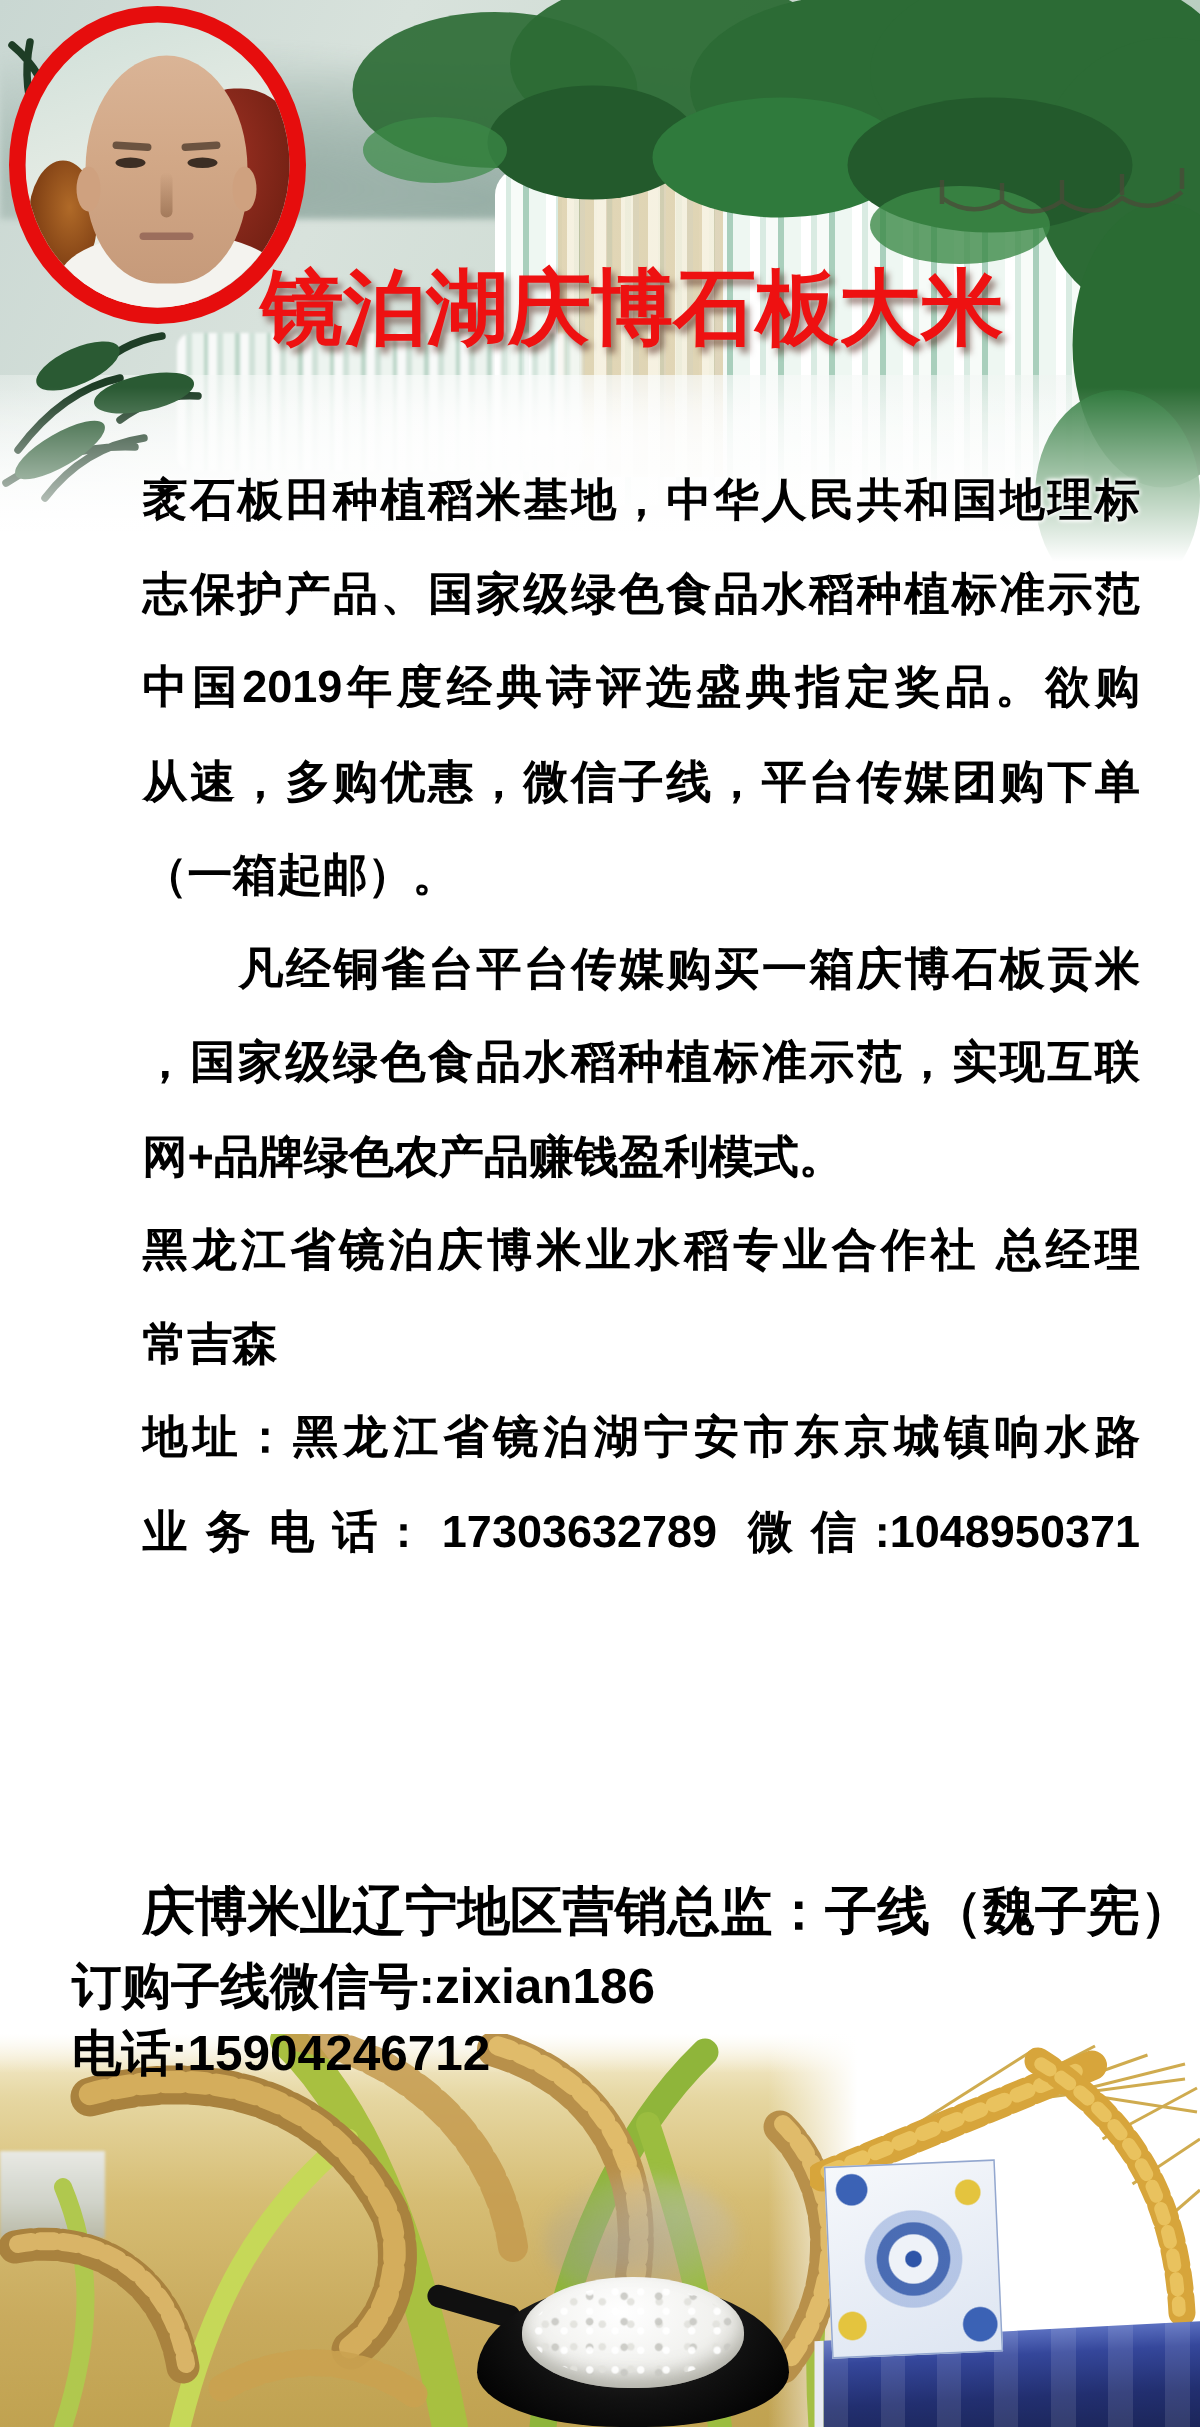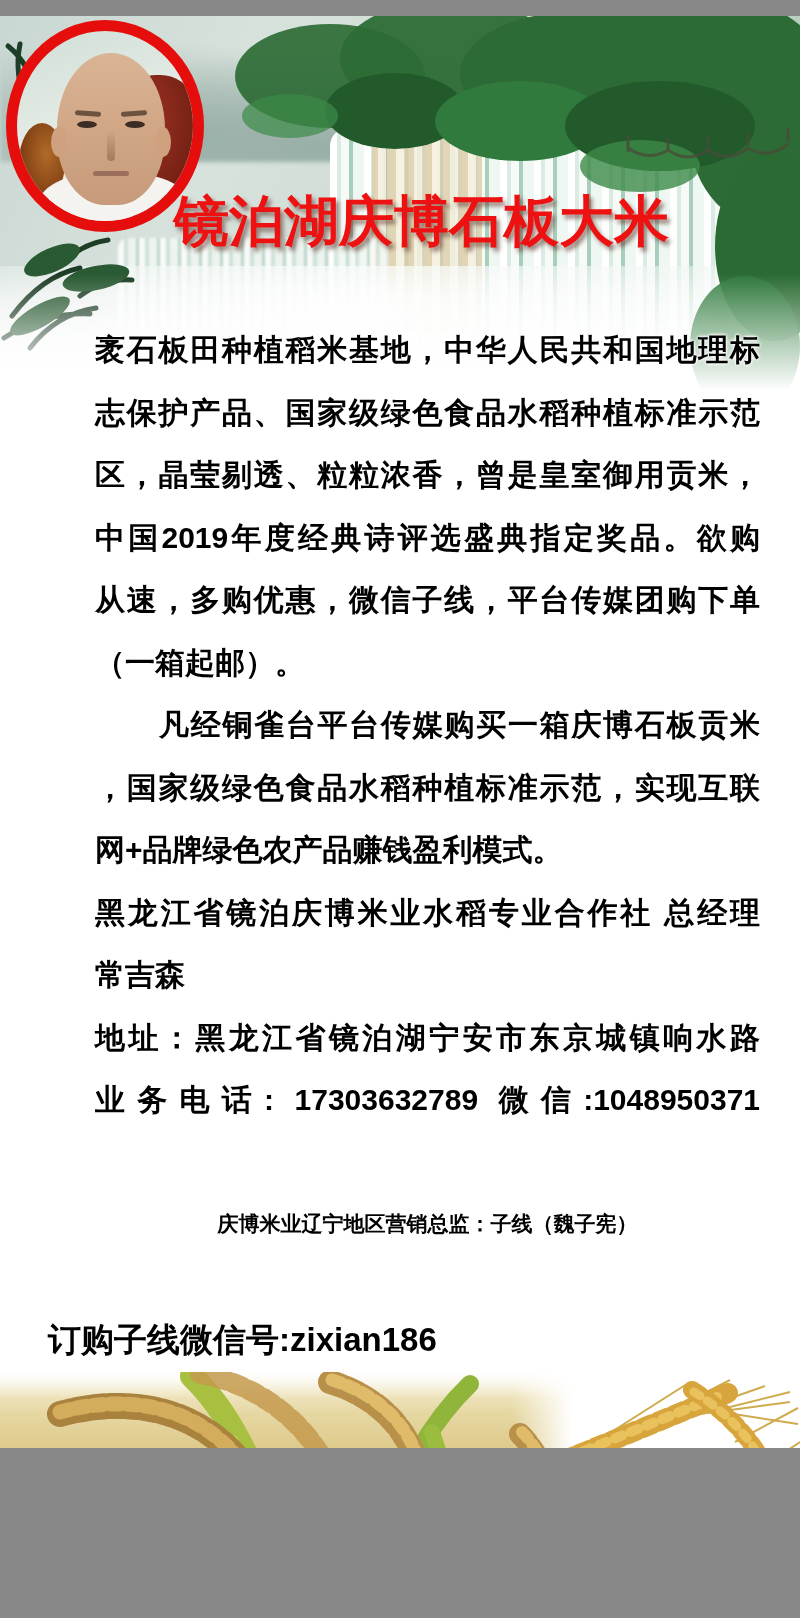--- a/index.html
+++ b/index.html
@@ -1,17 +1,17 @@
 <!DOCTYPE html>
 <html><head>
 <meta charset="utf-8">
 <style>
   html,body { margin:0; padding:0; background:#888; }
   .page {
-    position:relative; width:800px; height:1432px; margin:16px auto;
+    position:relative; width:800px; height:1618px; margin:0 auto;
     background:#ffffff; overflow:hidden;
     font-family:"Liberation Sans","DejaVu Sans",sans-serif;
   }
   
   .hero { position:absolute; left:0; top:0; width:800px; height:400px; }
   .hero .sky {
     position:absolute; inset:0;
     background:linear-gradient(115deg,#c9d7d2 0%,#d8e2dc 28%,#cfdcd4 50%,#c2d4c8 72%,#a9c4b2 100%);
   }
   .hero .hills {
@@ -81,22 +81,22 @@
   
   .bodytext { position:absolute; left:95px; top:303px; width:665px; z-index:7; color:#000; }
   .bodytext .bl {
     height:62.5px; line-height:62.5px; font-size:30px; font-weight:bold;
     white-space:nowrap; text-shadow:0 0 3px #fff,0 0 3px #fff,0 0 4px #fff;
   }
   .jl { text-align:justify; text-align-last:justify; text-justify:inter-character; }
   .ll { text-align:right; text-align-last:left; }
   .ind { text-indent:64px; }
   .director {
-    position:absolute; left:95px; top:1177px; width:665px; height:62px; line-height:62px;
-    text-align:center; font-size:21px; font-weight:bold; color:#000; white-space:nowrap; z-index:7;
+    position:absolute; left:95px; top:1244px; width:665px; height:62px; line-height:62px;
+    text-align:center; font-size:35px; font-weight:bold; color:#000; white-space:nowrap; z-index:7;
   }
   .orderline {
     position:absolute; left:48px; top:1302px; width:712px; z-index:7;
     display:flex; justify-content:space-between; align-items:baseline;
     font-size:33px; font-weight:bold; color:#000; white-space:nowrap;flex-direction:column;
   }
   
   .field { position:absolute; left:0; top:1356px; width:800px; height:262px; }
   .field-photo {
     position:absolute; left:0; top:0; width:580px; height:262px;
@@ -244,37 +244,37 @@
         <div class="mouth"></div>
       </div>
     </div>
 
     <div class="hero-title">镜泊湖庆博石板大米</div>
   </div>
 
   <div class="bodytext">
     <div class="bl jl">袤石板田种植稻米基地，中华人民共和国地理标</div>
     <div class="bl jl">志保护产品、国家级绿色食品水稻种植标准示范</div>
-    <div class="bl jl">区，晶莹剔透、粒粒浓香，曾是皇室御用贡米，</div>
     <div class="bl jl">中国2019年度经典诗评选盛典指定奖品。欲购</div>
     <div class="bl jl">从速，多购优惠，微信子线，平台传媒团购下单</div>
     <div class="bl ll">（一箱起邮）。</div>
     <div class="bl jl ind">凡经铜雀台平台传媒购买一箱庆博石板贡米</div>
     <div class="bl jl">，国家级绿色食品水稻种植标准示范，实现互联</div>
     <div class="bl ll">网+品牌绿色农产品赚钱盈利模式。</div>
     <div class="bl jl">黑龙江省镜泊庆博米业水稻专业合作社 总经理</div>
     <div class="bl ll">常吉森</div>
     <div class="bl jl">地址：黑龙江省镜泊湖宁安市东京城镇响水路</div>
     <div class="bl jl">业务电话: 17303632789   微信:1048950371</div>
   </div>
 
   <div class="director">庆博米业辽宁地区营销总监：子线（魏子宪）</div>
 
   <div class="orderline">
     <span>订购子线微信号:zixian186</span>
+    <span>电话:15904246712</span>
   </div>
 
   <div class="field">
     <div class="field-photo"></div>
     <div class="sky-gap"></div>
 
     <svg class="stalks" width="580" height="262" viewBox="0 0 580 262">
 
       <g fill="none" stroke-linecap="round">
         <path d="M300,262 C280,160 250,60 192,4" stroke="#a8c040" stroke-width="24"></path>

